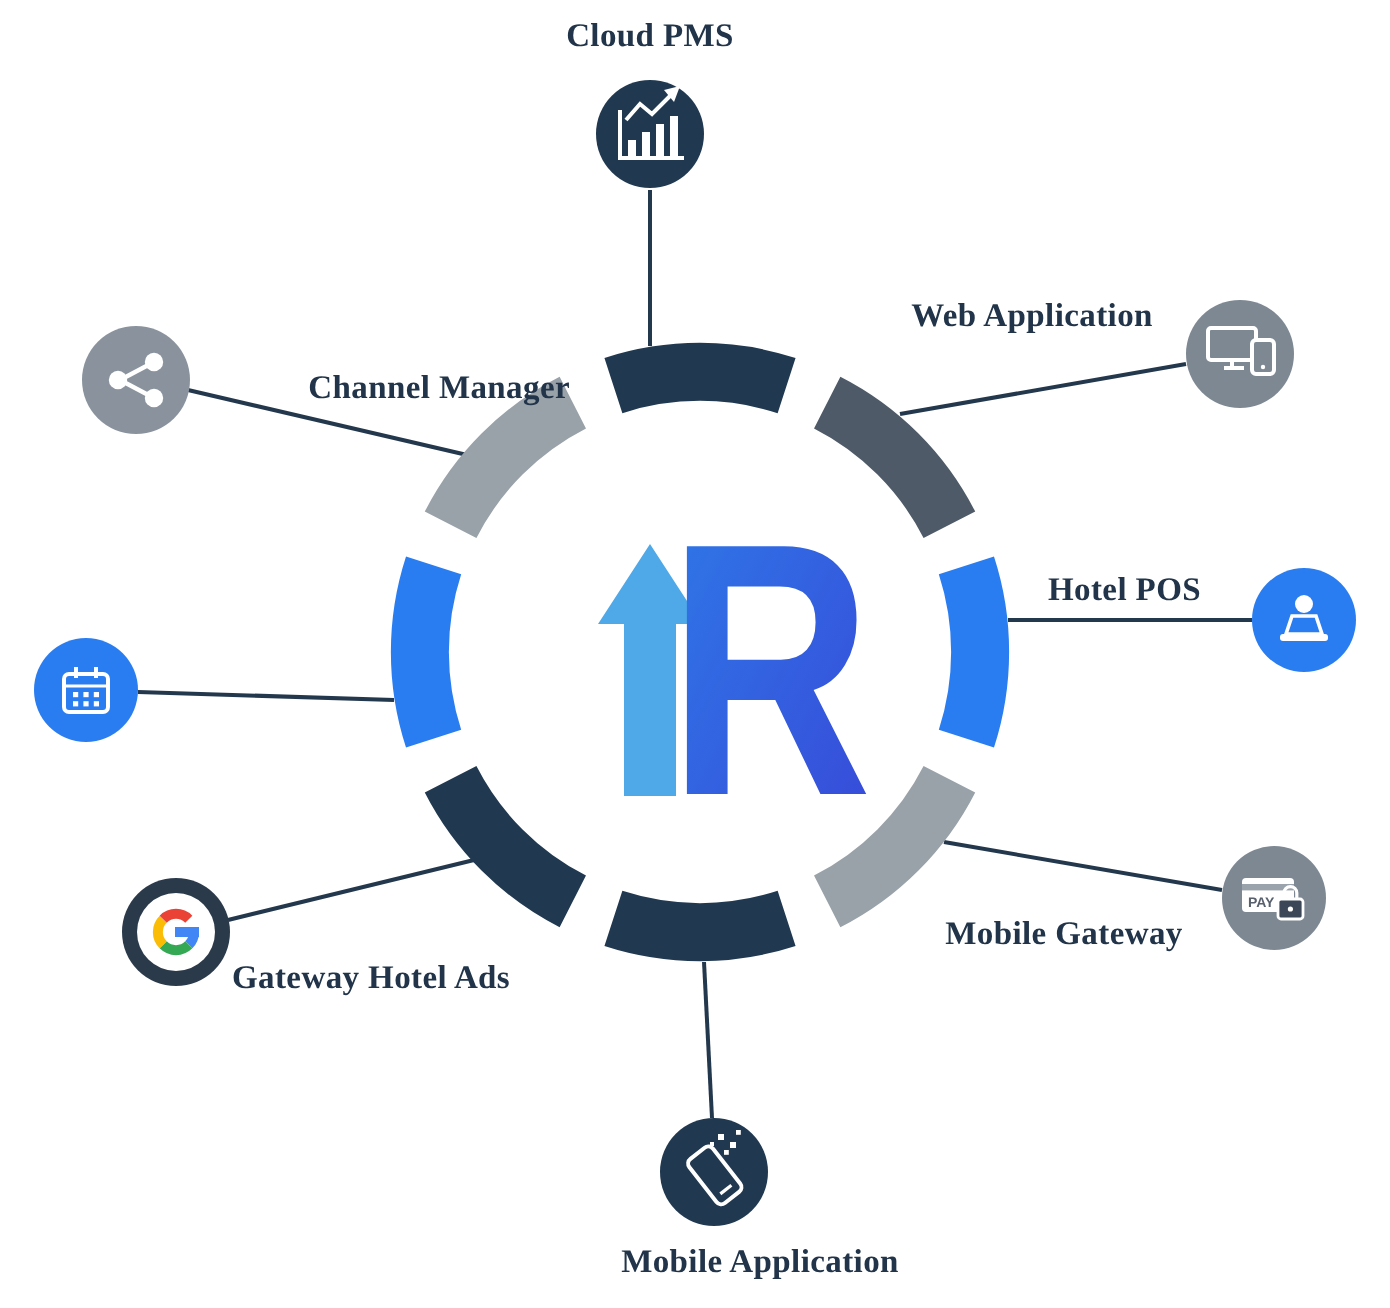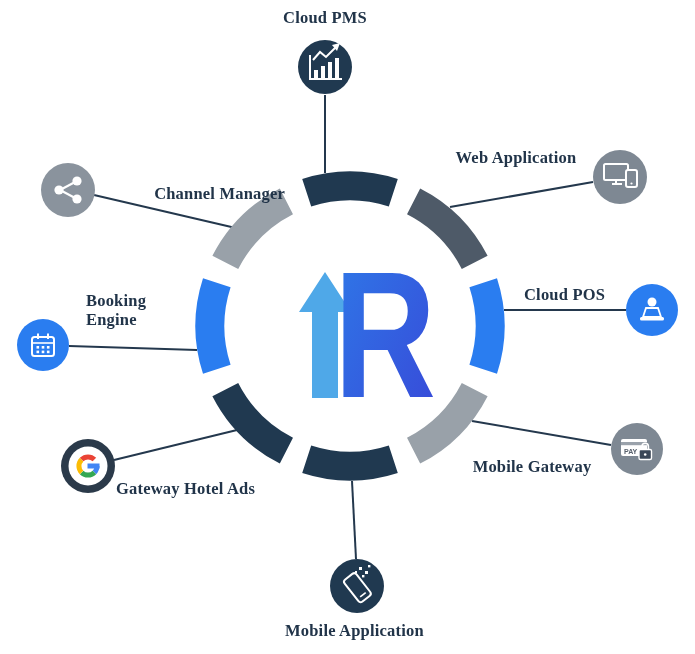--- a/index.html
+++ b/index.html
@@ -17,21 +17,21 @@
     font-weight:700;
     font-size:16.5px;
     color:#213449;
     letter-spacing:.2px;
     line-height:19px;
   }
   .lbl-cloud-pms{left:250px;top:8px;width:150px;text-align:center;}
   .lbl-web-development{left:440px;top:148px;width:152px;text-align:center;}
   .lbl-cloud-pos{left:524px;top:285px;width:110px;text-align:left;}
   .lbl-payment-gateway{left:456px;top:457px;width:152px;text-align:center;}
-  .lbl-mobile-application{left:285px;top:621px;width:170px;}
+  .lbl-mobile-application{left:295px;top:621px;width:170px;text-align:center;}
   .lbl-google-hotel-ads{left:116px;top:479px;width:145px;text-align:left;}
   .lbl-booking-engine{left:86px;top:291px;width:74px;text-align:left;}
   .lbl-channel-manager{left:99px;top:184px;width:150px;text-align:right;margin-left:36px;}
 </style>
 </head>
 <body>
 
 <div class="stage">
 
   <svg width="695" height="654" viewBox="0 0 695 654">
@@ -166,20 +166,19 @@
         <line x1="60" y1="190" x2="77" y2="199" stroke="#ffffff" stroke-width="2.2"></line>
         <circle cx="77" cy="181" r="4.6" fill="#ffffff"></circle>
         <circle cx="59" cy="190" r="4.6" fill="#ffffff"></circle>
         <circle cx="77" cy="199" r="4.6" fill="#ffffff"></circle>
       </g>
     </g>
   </svg>
 
   <div class="node-label lbl-cloud-pms">Cloud PMS</div>
   <div class="node-label lbl-web-development">Web Application</div>
-  <div class="node-label lbl-cloud-pos">Cloud POS</div>
+  <div class="node-label lbl-cloud-pos">Hotel POS</div>
   <div class="node-label lbl-payment-gateway">Mobile Gateway</div>
   <div class="node-label lbl-mobile-application">Mobile Application</div>
   <div class="node-label lbl-google-hotel-ads">Gateway Hotel Ads</div>
-  <div class="node-label lbl-booking-engine">Booking Engine</div>
   <div class="node-label lbl-channel-manager">Channel Manager</div>
 
 </div>
 
 </body></html>

